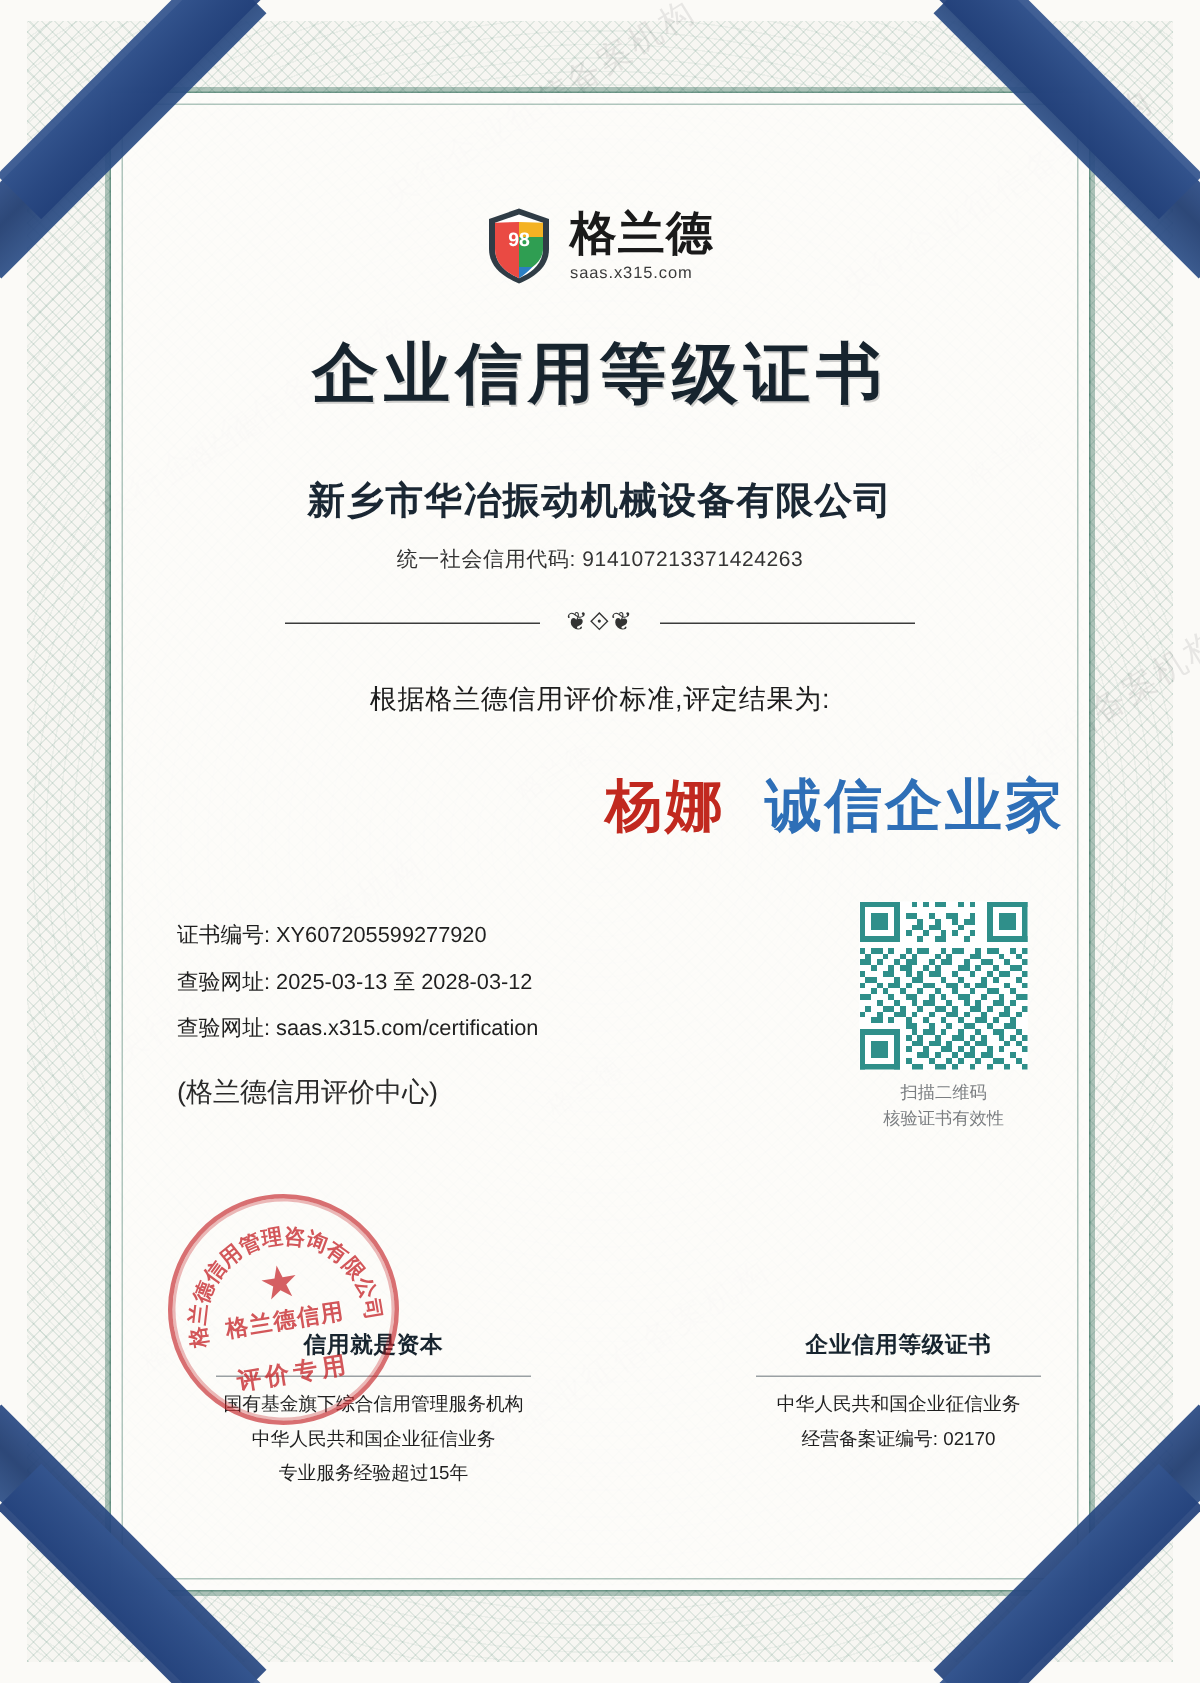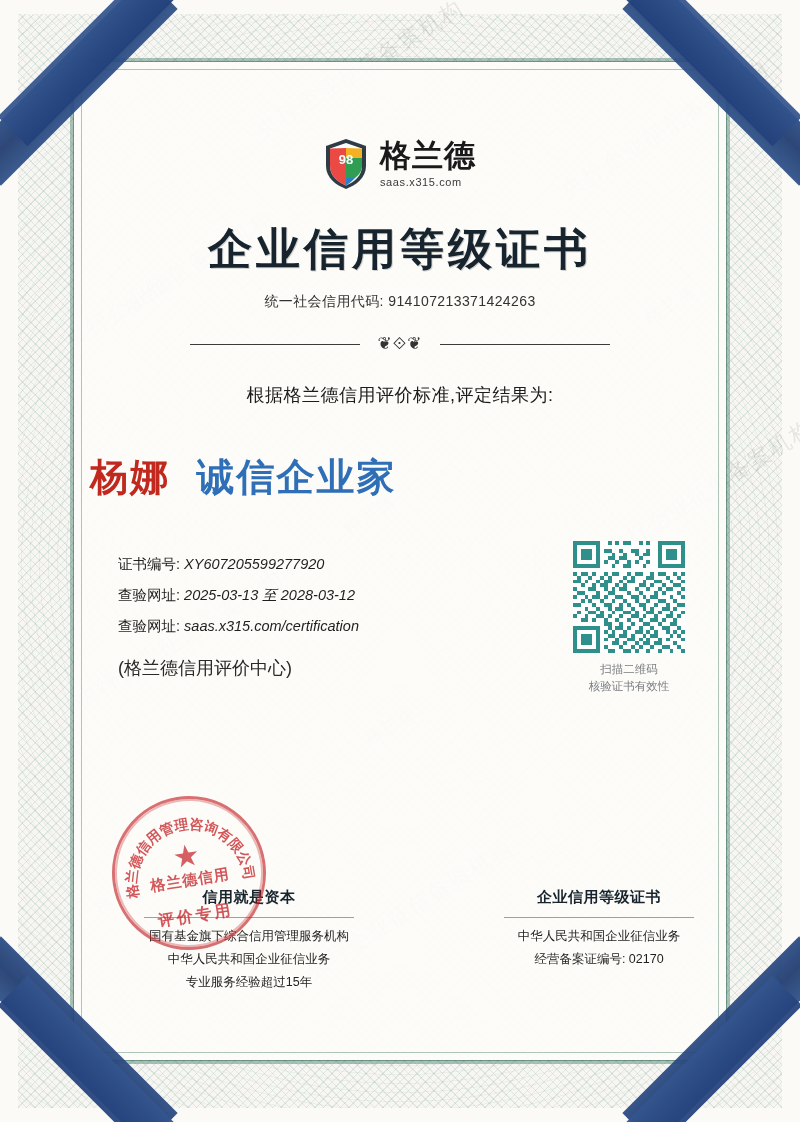--- a/index.html
+++ b/index.html
@@ -166,22 +166,22 @@
 
   .statement {
     margin-top: 28px;
     text-align: center;
     font-size: 18px;
     color: #1c1c1c;
     letter-spacing: 0.5px;
   }
 
   .award {
-    margin-top: 45px;
-    text-align: left;
+    margin-top: 34px;
+    text-align: right;
     font-size: 38px;
     font-weight: bold;
     letter-spacing: 2px;
   }
   .award .name { color: #c1291f; }
   .award .honor { color: #2e6fb7; margin-left: 14px; }
 
   .details {
     margin-top: 46px;
     position: relative;
@@ -189,21 +189,21 @@
   }
   .detail-list {
     position: absolute;
     left: 28px;
     top: 0;
     font-size: 14.5px;
     color: #1f1f1f;
     line-height: 2.15;
   }
   .detail-list .row .lbl { color: #1f1f1f; }
-  .detail-list .row .val { color: #1f1f1f; font-style: italic; }
+  .detail-list .row .val { color: #1f1f1f; }
   .detail-note {
     margin-top: 6px;
     font-size: 18px;
     color: #2a2a2a;
   }
 
   .qr-block {
     position: absolute;
     right: 22px;
     top: -8px;
@@ -346,20 +346,21 @@
         </svg>
       </div>
       <div class="brand-text">
         <div class="brand-name">格兰德</div>
         <div class="brand-url">saas.x315.com</div>
       </div>
     </div>
 
     <div class="main-title">企业信用等级证书</div>
 
+    <div class="company">新乡市华冶振动机械设备有限公司</div>
     <div class="usci">
       <span>统一社会信用代码:</span>
       <span>914107213371424263</span>
     </div>
 
     <div class="divider">
       <div class="line l"></div>
       <div class="orn">❦⟐❦</div>
       <div class="line r"></div>
     </div>

